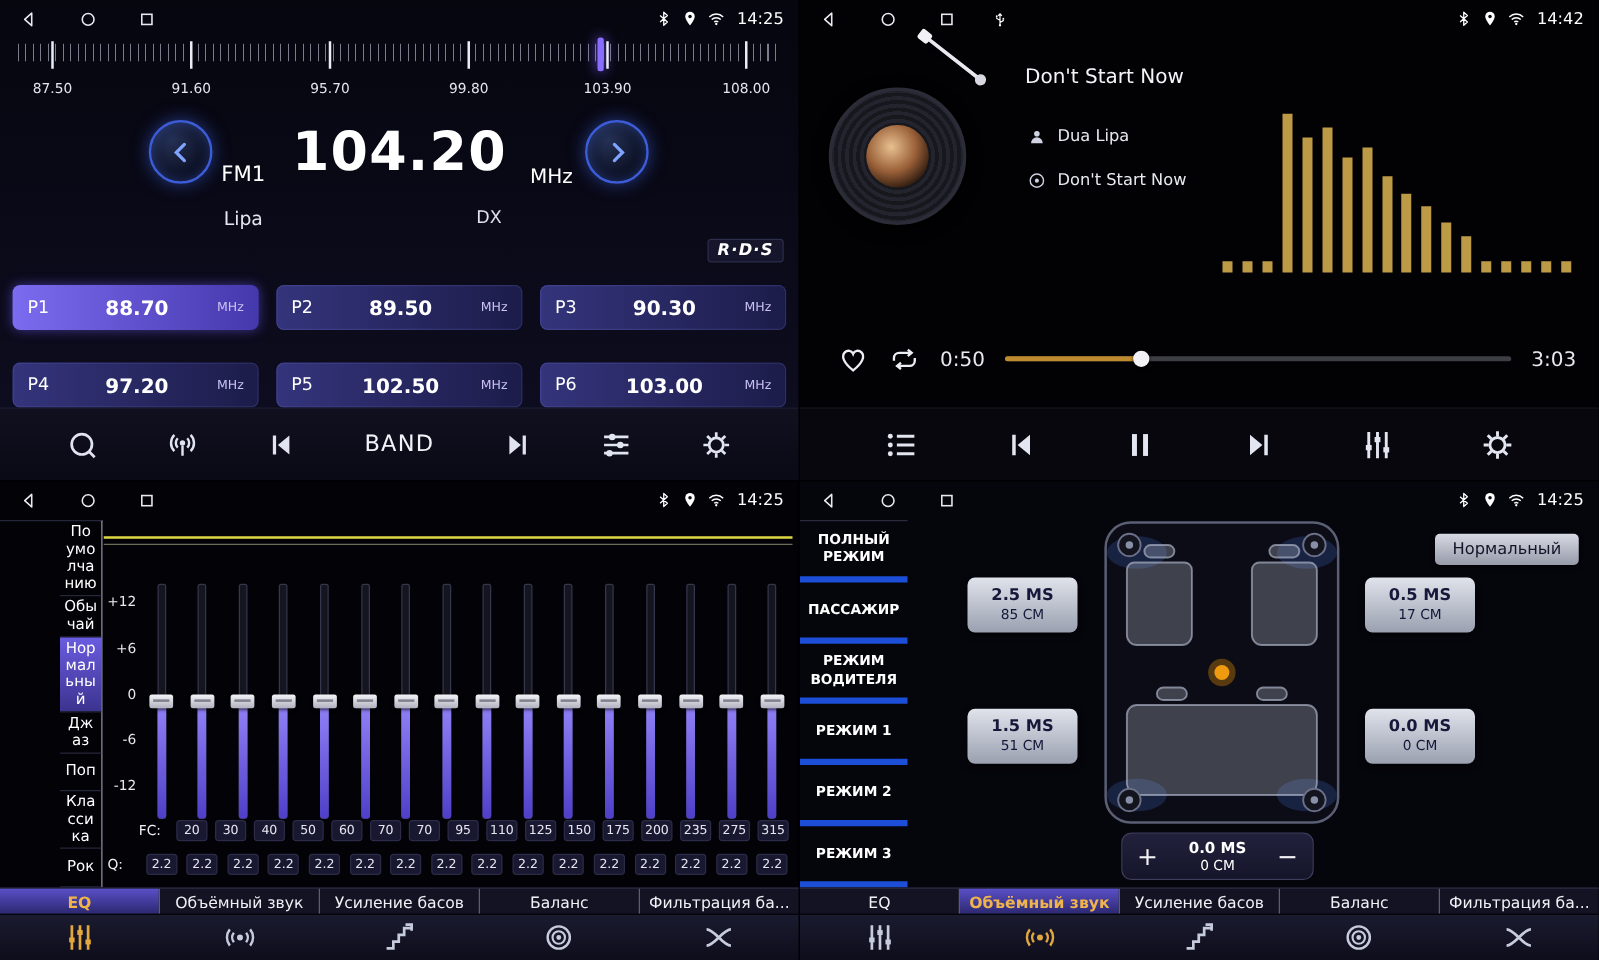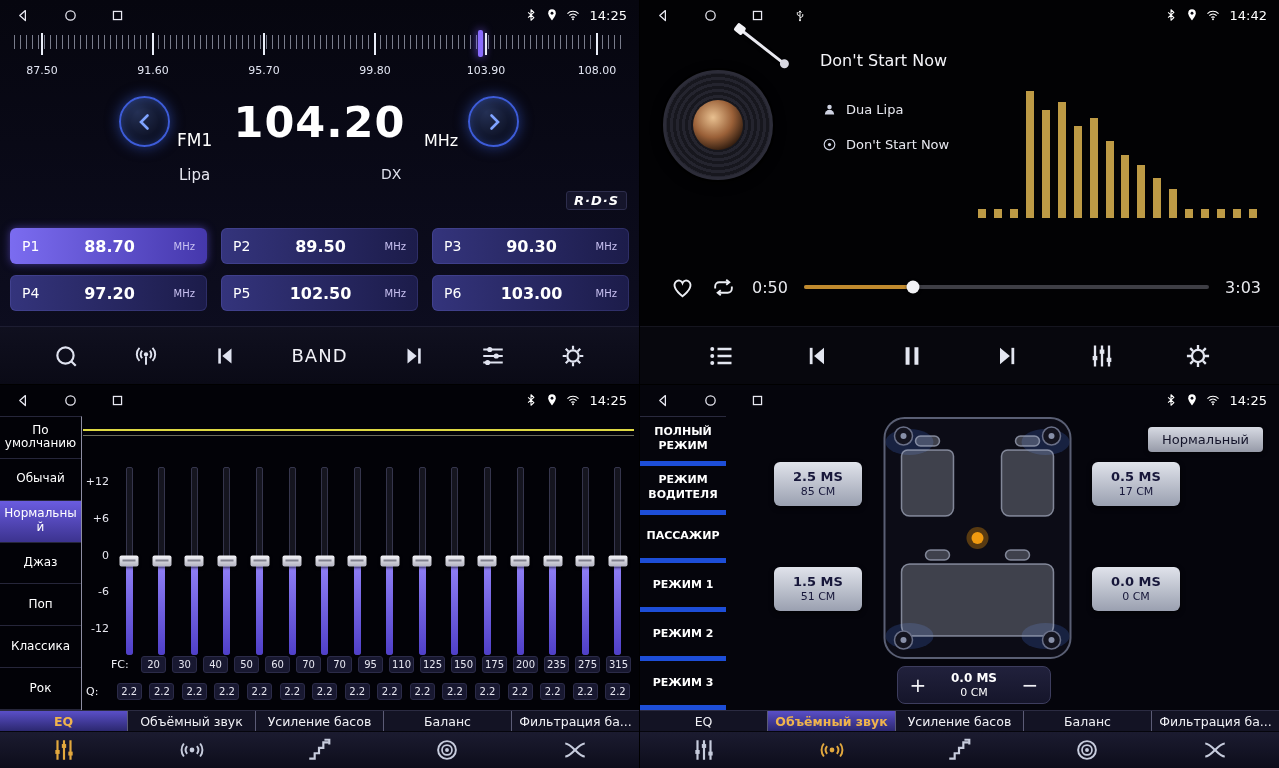--- a/index.html
+++ b/index.html
@@ -43,21 +43,21 @@
   .tune-next { left: 468px; }
   .band-text { position: absolute; left: 177px; top: 130px; font-size: 17px; }
   .signal-text { position: absolute; left: 179px; top: 166px; font-size: 15px; color: #e6e6f0; }
   .freq-big { position: absolute; left: 0; right: 0; top: 97px; text-align: center; font-size: 43px; font-weight: bold; letter-spacing: 1px; }
   .freq-unit { position: absolute; left: 424px; top: 131px; font-size: 16px; }
   .dx-text { position: absolute; left: 381px; top: 166px; font-size: 14px; color: #e0e2ee; }
   .rds-badge { position: absolute; right: 12px; top: 191px; font-size: 13px; font-style: italic; font-weight: bold;
                background: #15152b; border: 1px solid #2d2d4c; border-radius: 3px; padding: 1px 7px; letter-spacing: 1px; }
 
   .preset-grid { position: absolute; left: 10px; right: 10px; top: 228px; display: grid;
-                 grid-template-columns: repeat(3, 1fr); gap: 11px 14px; }
+                 grid-template-columns: repeat(3, 1fr); gap: 26px 14px; }
   .preset { height: 36px; border-radius: 6px; display: flex; align-items: center; padding: 0 12px;
             background: linear-gradient(90deg, #34347c, #1c1c4a); box-shadow: inset 0 0 0 1px rgba(120,120,220,.2); }
   .preset.active { background: linear-gradient(90deg, #7b6cf0, #4538ac); box-shadow: 0 0 9px rgba(110,90,240,.55); }
   .p-id { font-size: 14px; width: 32px; }
   .p-freq { font-size: 16px; font-weight: bold; flex: 1; text-align: center; }
   .p-unit { font-size: 10px; color: #c9c2f2; width: 30px; text-align: right; }
 
   .radio-toolbar { position: absolute; left: 0; right: 0; bottom: 0; height: 58px;
                    background: linear-gradient(180deg, #10101f, #0a0a16); border-top: 1px solid #1d1d32;
                    display: flex; align-items: center; justify-content: space-evenly; }
@@ -90,21 +90,21 @@
                     transform: translate(-50%, -50%); box-shadow: 0 1px 3px rgba(0,0,0,.7); }
   .player-toolbar { position: absolute; left: 0; right: 0; bottom: 0; height: 58px; background: #07070d;
                     border-top: 1px solid #15151f; display: flex; align-items: center; justify-content: space-evenly; }
   .pt-ic { width: 28px; height: 28px; color: #e3e6f0; }
 
   
   .eq-sidebar { position: absolute; left: 0; top: 31px; width: 82px; bottom: 58px; display: flex; flex-direction: column;
                 border-top: 1px solid #26263a; border-right: 1px solid #8e8ea2; }
   .sb-item { flex: 1; display: flex; align-items: center; justify-content: center; text-align: center;
              font-size: 12px; line-height: 1.15; color: #fff; border-bottom: 1px solid #26263a; padding: 2px 3px;
-             word-break: break-word; }
+             word-break: break-word; margin-left: 48px; }
   .sb-item.active { background: linear-gradient(180deg, #6a5ce0, #3c338f); }
   .eq-main { position: absolute; left: 83px; top: 30px; right: 0; bottom: 58px; }
   .eq-topline { position: absolute; left: 0; right: 5px; top: 14px; height: 2px; background: #ded843; }
   .eq-subline { position: absolute; left: 0; right: 5px; top: 20px; height: 1px; background: #9b9b80; opacity: .7; }
   .db-scale { position: absolute; left: 0; top: 60px; height: 160px; width: 26px; display: flex; flex-direction: column;
               justify-content: space-between; align-items: flex-end; font-size: 11px; color: #e8e8f0; }
   .sliders-row { position: absolute; left: 30px; right: 5px; top: 52px; height: 188px; display: flex; }
   .band-col { flex: 1; display: flex; justify-content: center; }
   .track { position: relative; width: 7px; height: 100%; background: #15151f; border: 1px solid #35354c; border-radius: 2px; }
   .track-fill { position: absolute; left: -1px; right: -1px; bottom: -1px; border-radius: 3px;
@@ -795,22 +795,22 @@
               <path d="M2.5 9.5 A13.5 13.5 0 0 1 21.5 9.5 M5.8 13 A9 9 0 0 1 18.2 13 M9.2 16.4 A4.6 4.6 0 0 1 14.8 16.4" fill="none" stroke="currentColor" stroke-width="2"></path>
               <circle cx="12" cy="19.2" r="1.6" fill="currentColor"></circle>
             </svg>
           </span>
         <span class="time">14:25</span>
       </div>
     </div>
 
     <div class="mode-list">
         <div class="mode-item">ПОЛНЫЙ РЕЖИМ</div>
+        <div class="mode-item">ПАССАЖИР</div>
         <div class="mode-item">РЕЖИМ ВОДИТЕЛЯ</div>
-        <div class="mode-item">ПАССАЖИР</div>
         <div class="mode-item">РЕЖИМ 1</div>
         <div class="mode-item">РЕЖИМ 2</div>
         <div class="mode-item">РЕЖИМ 3</div>
       </div>
 
     <div class="preset-btn">Нормальный</div>
 
     <div class="car-box">
       <svg viewBox="0 0 196 248">
         <rect x="5" y="4" width="186" height="240" rx="20" fill="#0c0c16" stroke="#5a5f74" stroke-width="2"></rect>

